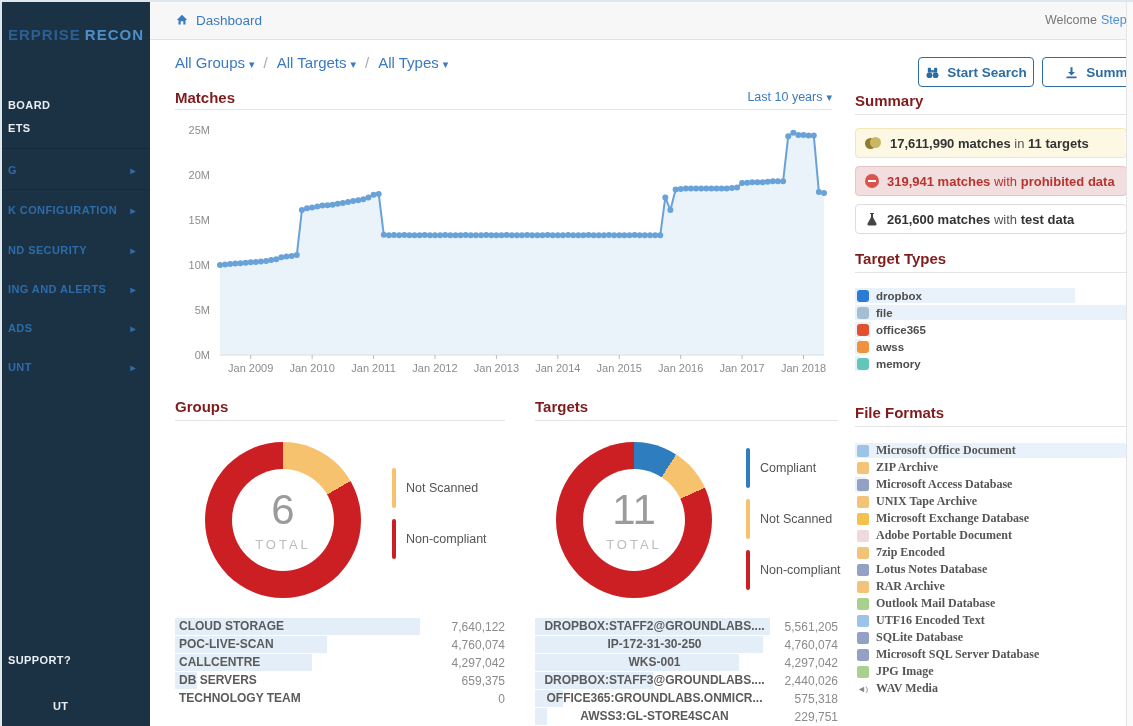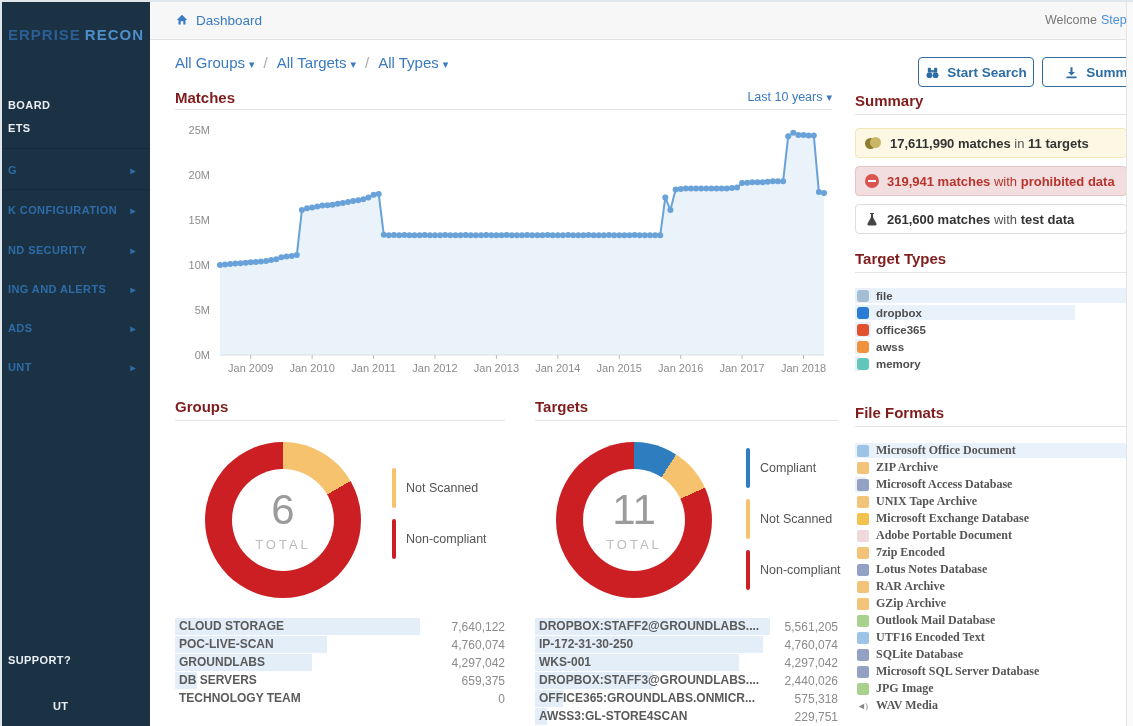--- a/index.html
+++ b/index.html
@@ -53,21 +53,21 @@
   .legend { position:absolute; display:flex; flex-direction:column; gap:11px; }
   .legend-item { display:flex; align-items:center; gap:10px; height:40px; }
   .legend-bar { width:4px; height:40px; border-radius:2px; background:#ccc; }
   .legend-label { font-size:12.5px; color:#555; white-space:nowrap; }
 
   
   .dtable { position:absolute; }
   .trow { display:flex; align-items:center; height:17px; margin-bottom:1px; cursor:pointer; }
   .tlabel-wrap { position:relative; height:100%; flex:0 0 auto; }
   .g-table .tlabel-wrap { width:245px; }
-  .t-table .tlabel-wrap { width:235px; }
+  .t-table .tlabel-wrap { width:235px;text-align:center; }
   .tbar { position:absolute; left:0; top:0; bottom:0; background:#e4eef8; }
   .tlabel { position:relative; font-size:12px; font-weight:bold; color:#5a5a5a; line-height:17px; padding-left:4px; white-space:nowrap; overflow:hidden; display:block; }
   .tval { flex:1; text-align:right; font-size:12px; color:#8b8b8b; white-space:nowrap; }
 
   
   .sumbox { position:absolute; left:855px; width:272px; height:30px; border-radius:4px; border:1px solid #ddd; background:#fff; display:flex; align-items:center; gap:8px; padding:0 9px; font-size:13px; color:#555; white-space:nowrap; overflow:hidden; }
   .sumbox b { color:#333; }
   .box-warn { background:#fcf8e3; border-color:#f3e6b8; }
   .box-danger { background:#f2dede; border-color:#e6c5c5; color:#b7342f; }
   .box-danger b { color:#b7342f; }
@@ -363,21 +363,21 @@
     <div class="trow">
       <div class="tlabel-wrap">
         <div class="tbar" style="width: 62%;"></div>
         <span class="tlabel">POC-LIVE-SCAN</span>
       </div>
       <div class="tval">4,760,074</div>
     </div>
     <div class="trow">
       <div class="tlabel-wrap">
         <div class="tbar" style="width: 56%;"></div>
-        <span class="tlabel">GROUNDLABS</span>
+        <span class="tlabel">CALLCENTRE</span>
       </div>
       <div class="tval">4,297,042</div>
     </div>
     <div class="trow">
       <div class="tlabel-wrap">
         <div class="tbar" style="width: 9%;"></div>
         <span class="tlabel">DB SERVERS</span>
       </div>
       <div class="tval">659,375</div>
     </div>
@@ -478,28 +478,28 @@
     <path d="M5 1h4v1h-1v3.2l3.4 6.3c.5 1-.2 2-1.2 2H3.8c-1 0-1.7-1-1.2-2L6 5.2V2H5z" fill="#444"></path>
   </svg>
   <span><b>261,600 matches</b> <span>with</span> <b>test data</b></span>
 </div>
 
 <div class="ptitle" style="left:855px; top:250px;">Target Types</div>
 <div class="phr" style="left:855px; top:272px; width:272px;"></div>
 <div style="position:absolute; left:855px; top:288px; width:272px;">
 
 <div class="tt-row">
+      <div class="tt-bar" style="width: 81%;"></div>
+      <span class="tt-icon" style="background: rgb(42, 124, 212);"></span>
+      <span class="tt-label">dropbox</span>
+    </div>
+    <div class="tt-row">
       <div class="tt-bar" style="width: 100%;"></div>
       <span class="tt-icon" style="background: rgb(164, 190, 212);"></span>
       <span class="tt-label">file</span>
-    </div>
-    <div class="tt-row">
-      <div class="tt-bar" style="width: 81%;"></div>
-      <span class="tt-icon" style="background: rgb(42, 124, 212);"></span>
-      <span class="tt-label">dropbox</span>
     </div>
     <div class="tt-row">
       <div class="tt-bar" style="width: 6%;"></div>
       <span class="tt-icon" style="background: rgb(226, 81, 46);"></span>
       <span class="tt-label">office365</span>
     </div>
     <div class="tt-row">
       <div class="tt-bar" style="width: 3%;"></div>
       <span class="tt-icon" style="background: rgb(240, 145, 61);"></span>
       <span class="tt-label">awss</span>
@@ -555,25 +555,20 @@
       <span class="ficon" style="background: rgb(147, 162, 196);"></span>
       <span class="ff-label">Lotus Notes Database</span>
     </div>
     <div class="ff-row">
       <div class="ff-bar" style="width: 0%;"></div>
       <span class="ficon" style="background: rgb(243, 195, 119);"></span>
       <span class="ff-label">RAR Archive</span>
     </div>
     <div class="ff-row">
       <div class="ff-bar" style="width: 0%;"></div>
-      <span class="ficon" style="background: rgb(243, 195, 119);"></span>
-      <span class="ff-label">GZip Archive</span>
-    </div>
-    <div class="ff-row">
-      <div class="ff-bar" style="width: 0%;"></div>
       <span class="ficon" style="background: rgb(169, 209, 142);"></span>
       <span class="ff-label">Outlook Mail Database</span>
     </div>
     <div class="ff-row">
       <div class="ff-bar" style="width: 0%;"></div>
       <span class="ficon" style="background: rgb(157, 195, 230);"></span>
       <span class="ff-label">UTF16 Encoded Text</span>
     </div>
     <div class="ff-row">
       <div class="ff-bar" style="width: 0%;"></div>

